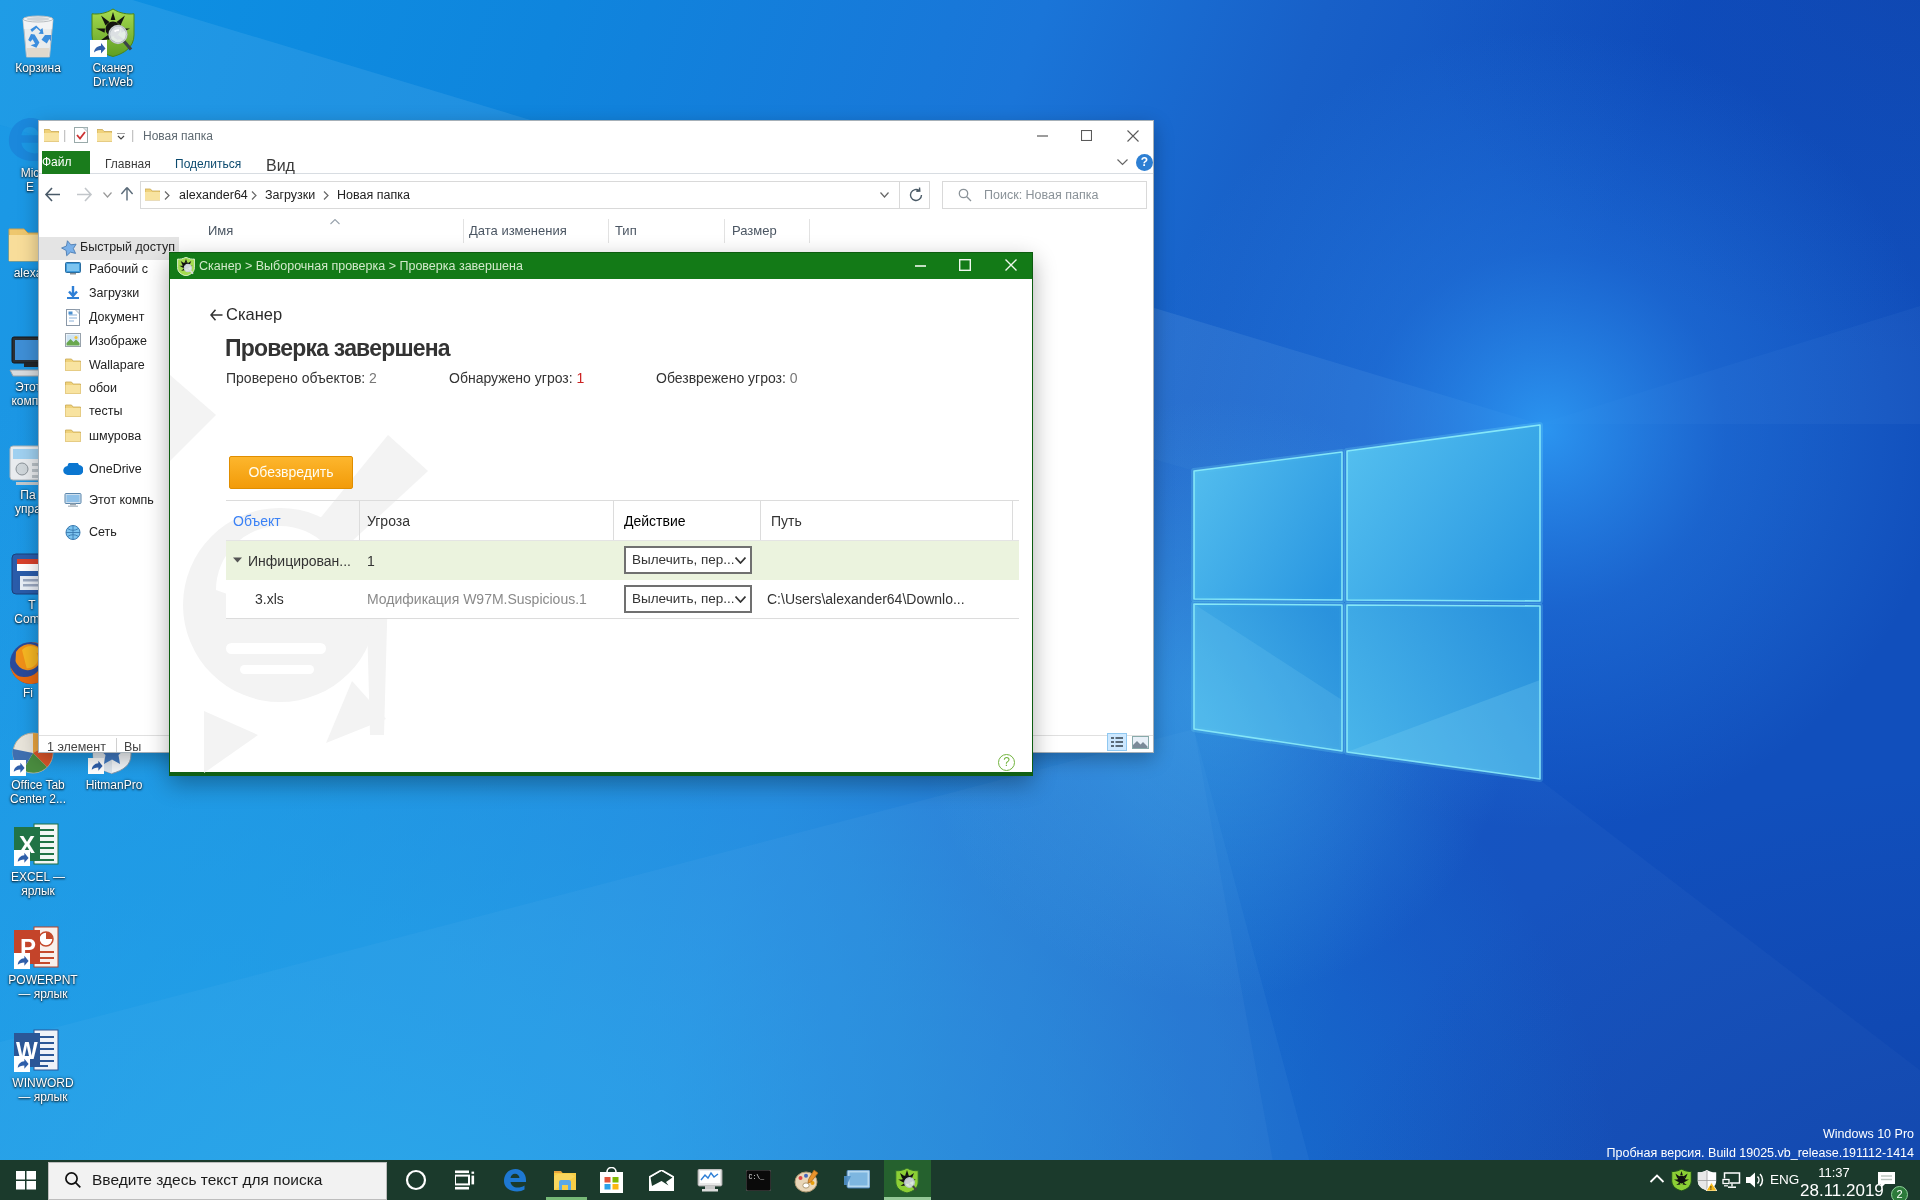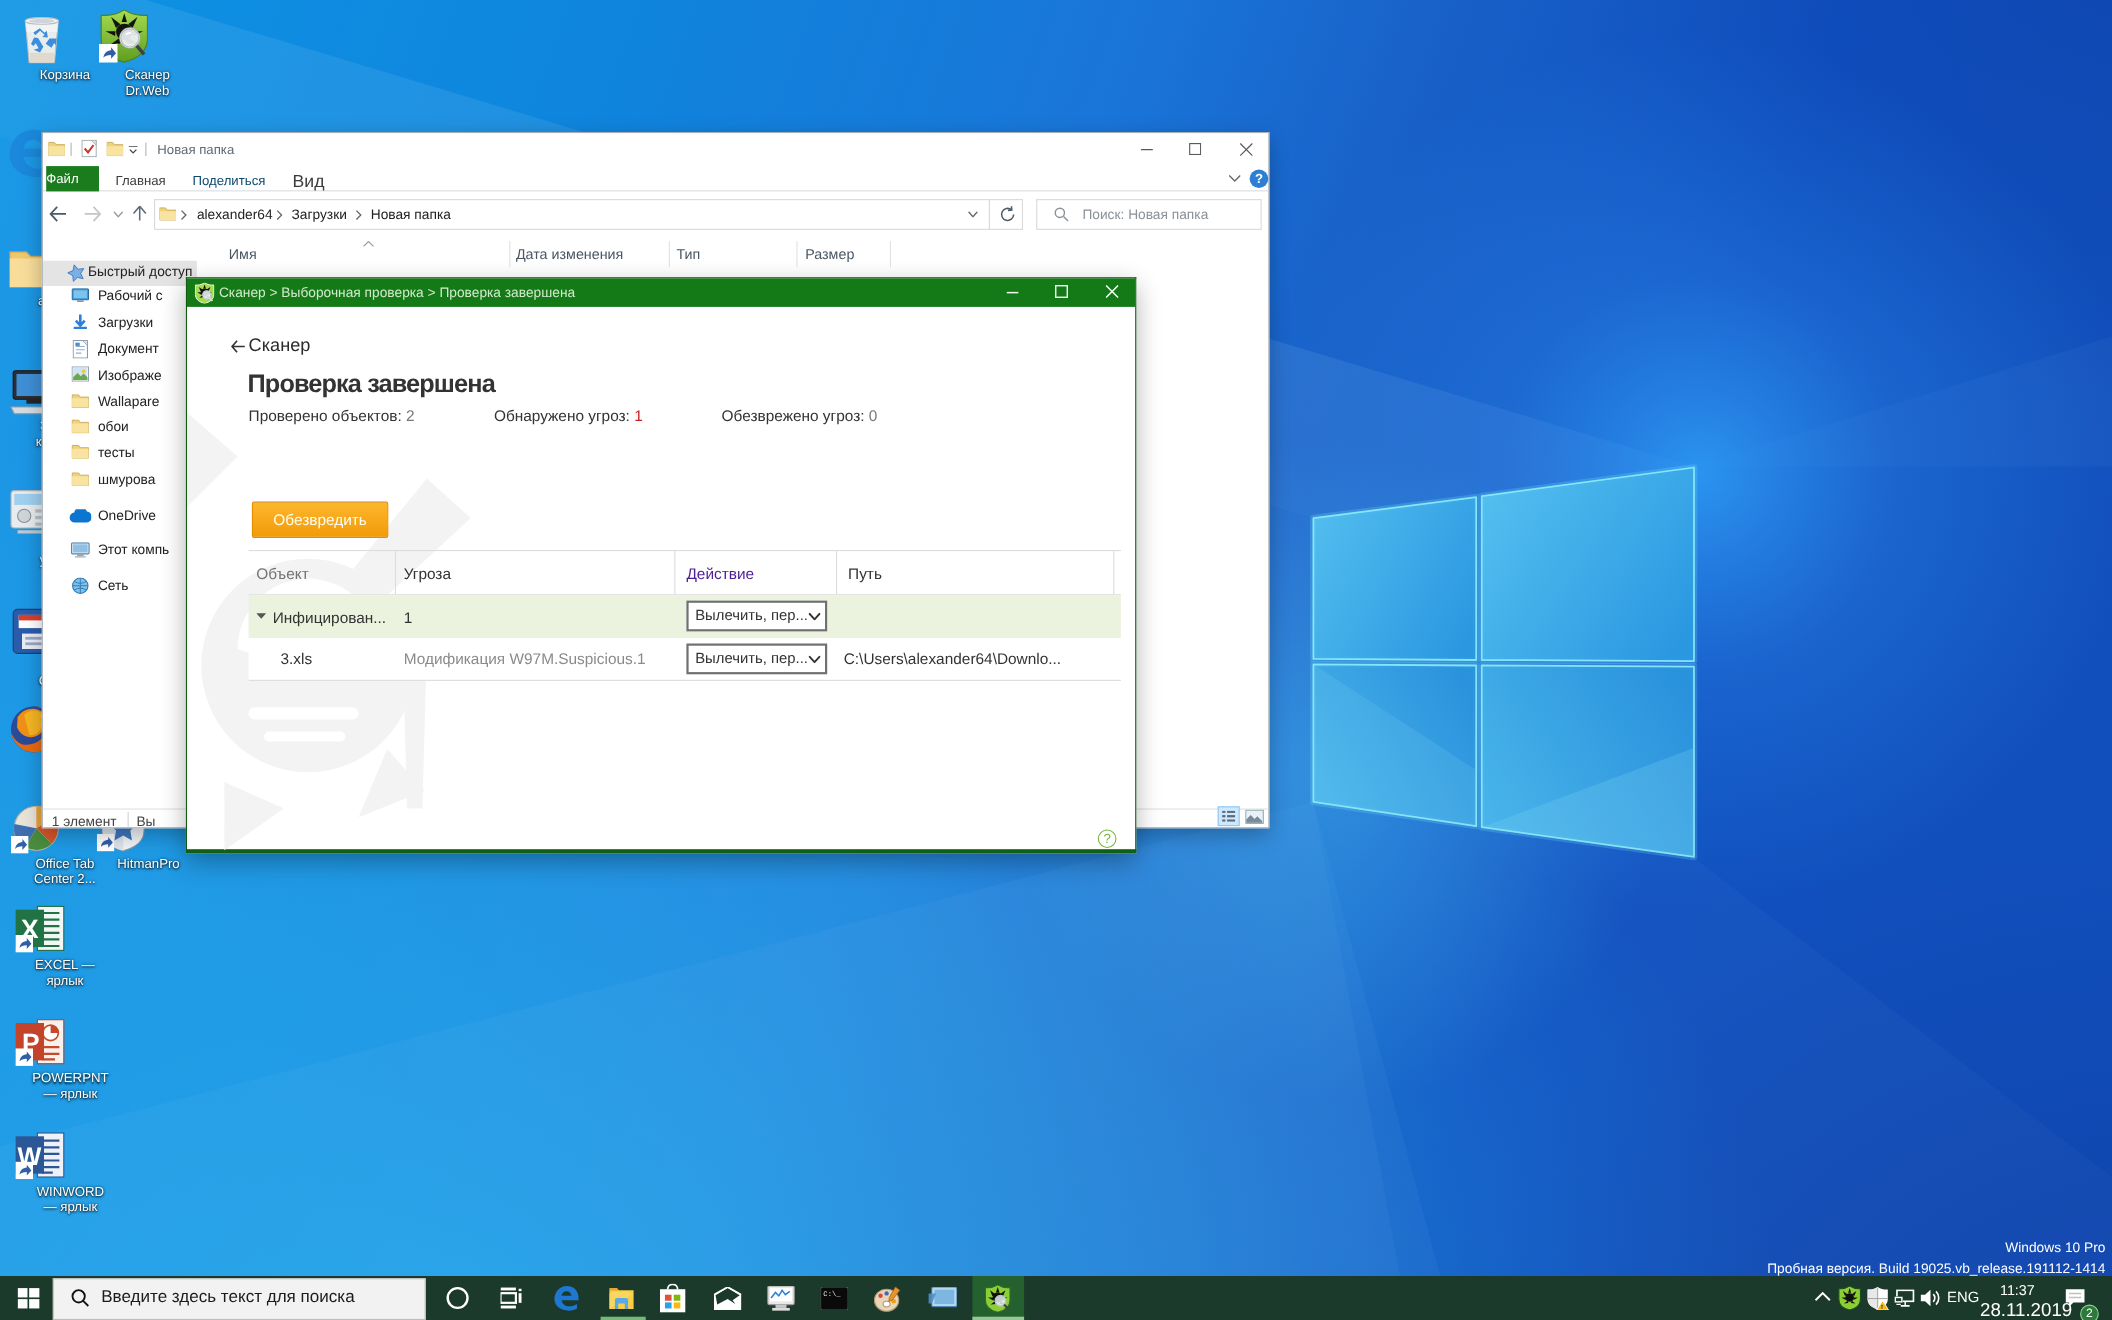--- a/index.html
+++ b/index.html
@@ -1,18 +1,18 @@
 <!DOCTYPE html>
 <html><head><meta charset="utf-8">
 <style>
 html,body{margin:0;padding:0;}
 body{width:1920px;height:1200px;overflow:hidden;position:relative;font-family:"Liberation Sans",sans-serif;}
 .abs{position:absolute;}
 #desktop{left:0;top:0;width:1920px;height:1200px;}
-.dlabel{position:absolute;color:#fff;font-size:12px;line-height:14px;text-align:center;text-shadow:0 1px 2px rgba(0,0,0,.85),0 0 3px rgba(0,0,0,.6);margin-left:21px;}
+.dlabel{position:absolute;color:#fff;font-size:12px;line-height:14px;text-align:center;text-shadow:0 1px 2px rgba(0,0,0,.85),0 0 3px rgba(0,0,0,.6);}
 
 #exp{left:38px;top:120px;width:1116px;height:633px;background:#fff;border:1px solid #a6b0b8;box-sizing:border-box;box-shadow:0 6px 18px rgba(0,0,0,.28);}
 .etxt{position:absolute;color:#333;font-size:12.5px;white-space:nowrap;}
 
 #drweb{left:140px;top:252px;width:864px;height:524px;background:#fff;border:1px solid #0d5c10;border-bottom:4px solid #115f14;box-sizing:border-box;box-shadow:0 8px 22px rgba(0,0,0,.32);margin-left:29px;}
 #drtitle{position:absolute;left:0;top:0;width:100%;height:26px;background:#137a17;}
 
 #taskbar{left:0;top:1160px;width:1920px;height:40px;background:#1b3a2c;}
 .w{color:#fff;}
 </style></head>
@@ -503,23 +503,23 @@
 <div class="abs" style="left:279px;top:117px;color:#333;font-size:14px;">Обнаружено угроз: <span style="color:#c22">1</span></div>
 <div class="abs" style="left:486px;top:117px;color:#333;font-size:14px;">Обезврежено угроз: <span style="color:#777">0</span></div>
 <div class="abs" style="left:59px;top:203px;width:124px;height:33px;background:linear-gradient(#fdb62d,#f29b09);border:1px solid #e08e00;border-radius:2px;box-sizing:border-box;color:#fffdf2;font-size:14px;text-align:center;line-height:31px;">Обезвредить</div>
 
 <div class="abs" style="left:56px;top:247px;width:793px;height:1px;background:#dcdcdc;"></div>
 <div class="abs" style="left:56px;top:287px;width:793px;height:1px;background:#e4e4e4;"></div>
 <div class="abs" style="left:189px;top:248px;width:1px;height:39px;background:#dcdcdc;"></div>
 <div class="abs" style="left:443px;top:248px;width:1px;height:39px;background:#dcdcdc;"></div>
 <div class="abs" style="left:590px;top:248px;width:1px;height:39px;background:#dcdcdc;"></div>
 <div class="abs" style="left:842px;top:248px;width:1px;height:39px;background:#dcdcdc;"></div>
-<div class="abs" style="left:63px;top:260px;color:#737373;font-size:14px;">Объект</div>
+<div class="abs" style="left:63px;top:260px;color:#3b82f6;font-size:14px;">Объект</div>
 <div class="abs" style="left:197px;top:260px;color:#333;font-size:14px;">Угроза</div>
-<div class="abs" style="left:454px;top:260px;color:#4c1d95;font-size:14px;">Действие</div>
+<div class="abs" style="left:454px;top:260px;color:#000000;font-size:14px;">Действие</div>
 <div class="abs" style="left:601px;top:260px;color:#333;font-size:14px;">Путь</div>
 <div class="abs" style="left:56px;top:288px;width:793px;height:39px;background:#ebf3de;"></div>
 <div class="abs" style="left:56px;top:327px;width:793px;height:38px;background:#fff;border-bottom:1px solid #dcdcdc;box-sizing:content-box;"></div>
 <svg class="abs" style="left:63px;top:304px" width="9" height="6" viewBox="0 0 9 6">
       <path d="M0 0.5 h9 l-4.5 5z" fill="#555"></path>
     </svg>
 <div class="abs" style="left:78px;top:300px;color:#333;font-size:14px;">Инфицирован...</div>
 <div class="abs" style="left:197px;top:300px;color:#333;font-size:14px;">1</div>
 <div class="abs" style="left:454px;top:293px;width:128px;height:28px;background:#fff;border:2px solid #707070;box-sizing:border-box;"></div>
 <div class="abs" style="left:462px;top:299px;color:#333;font-size:13.5px;">Вылечить, пер...</div>

